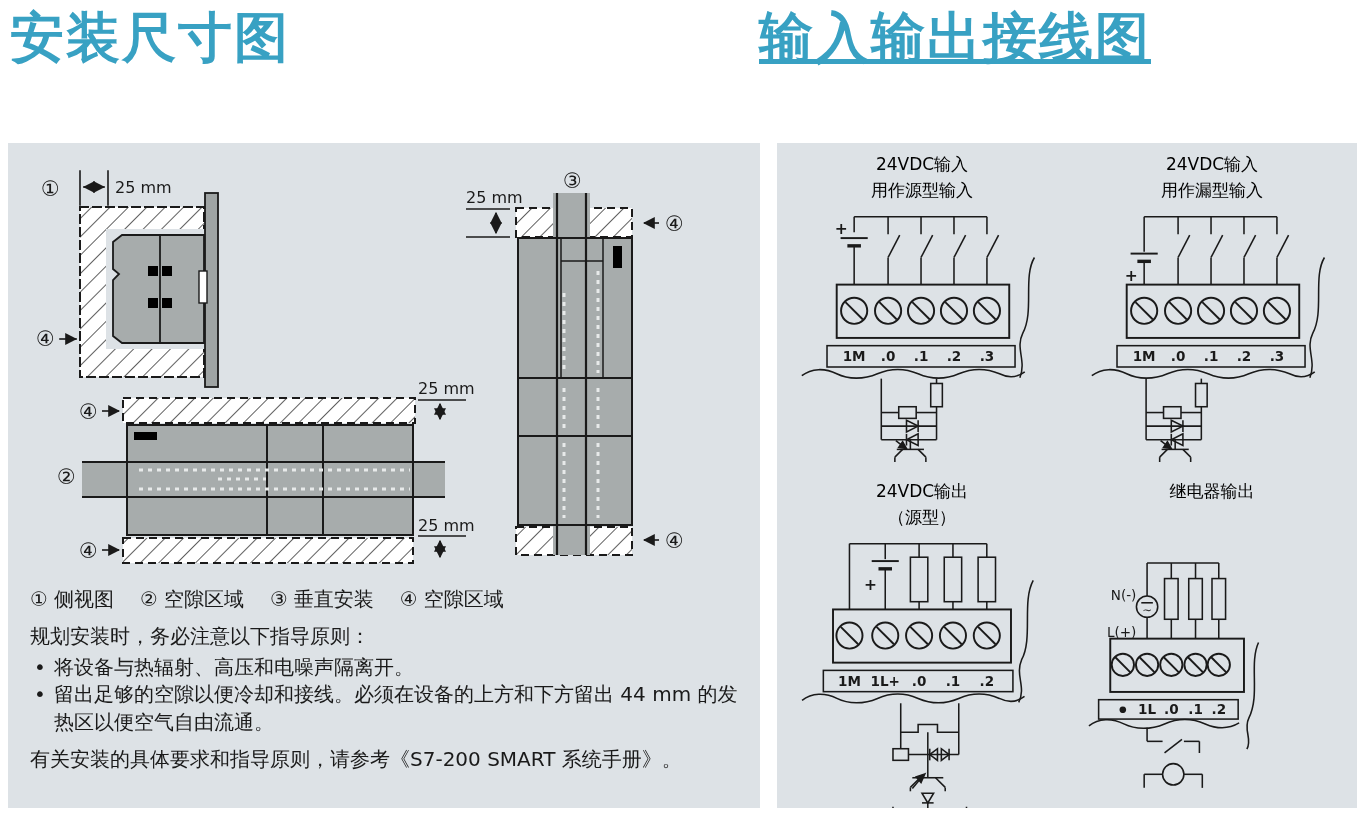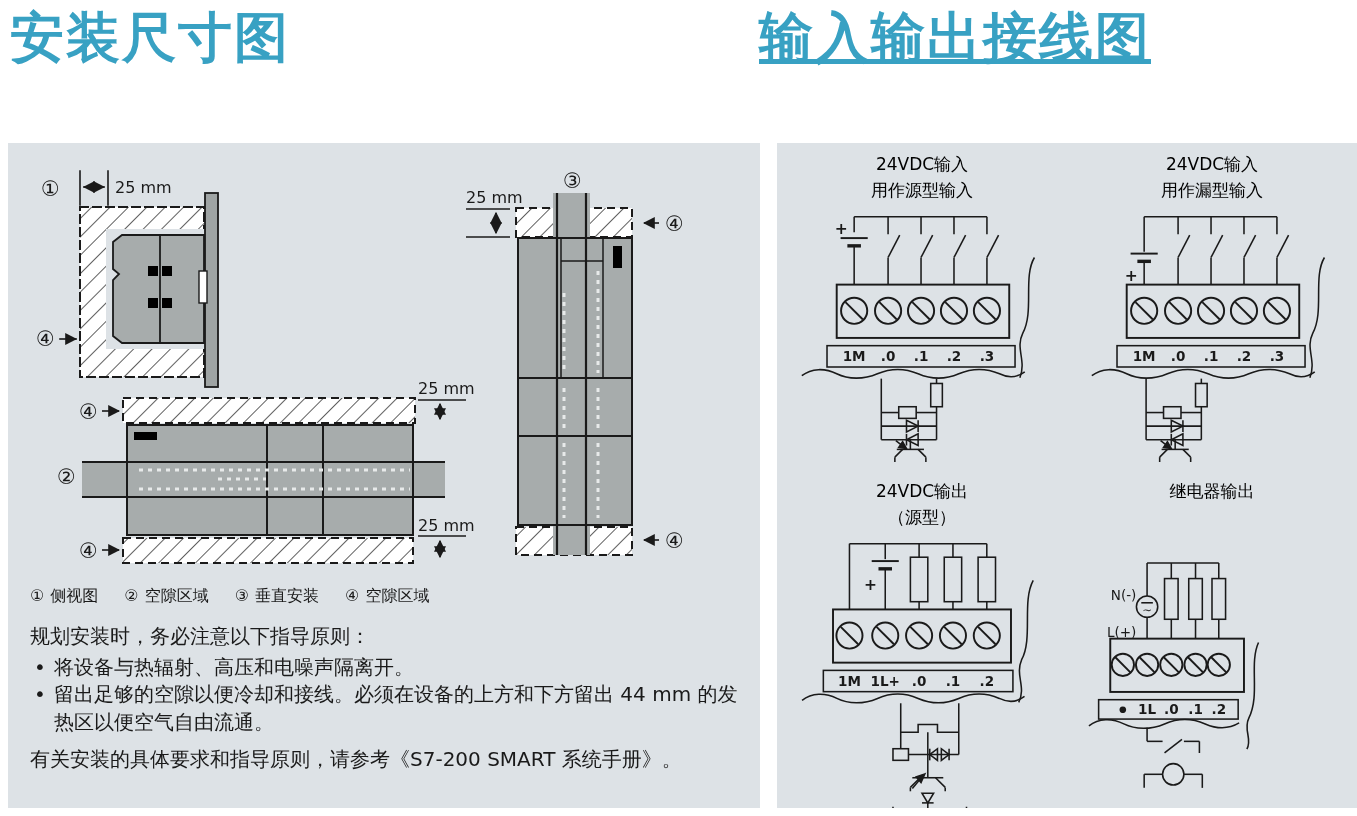--- a/index.html
+++ b/index.html
@@ -4,21 +4,21 @@
 <style>
   html,body{margin:0;padding:0;background:#ffffff;font-family:"DejaVu Sans","Liberation Sans",sans-serif;}
   .page{position:relative;width:1357px;height:816px;background:#fff;overflow:hidden;}
   .big-title{position:absolute;top:2px;margin:0;font-size:54px;font-weight:bold;color:#38a1c3;letter-spacing:2px;}
   #title-left{left:10px;}
   #title-right{left:759px;text-decoration:underline;}
   .panel{position:absolute;top:143px;height:665px;background:#dde2e6;}
   #panel-left{left:8px;width:752px;}
   #panel-right{left:777px;width:580px;overflow:hidden;}
   #mount-svg{position:absolute;left:0;top:0;}
-  .legend{position:absolute;left:22px;top:443px;display:flex;gap:26px;font-size:16px;color:#1a1a1a;white-space:nowrap;}
+  .legend{position:absolute;left:22px;top:443px;display:flex;gap:26px;font-size:20px;color:#1a1a1a;white-space:nowrap;}
   .legend .num{margin-right:6px;}
   .mount-text{position:absolute;left:22px;top:480px;width:714px;font-size:20px;line-height:1.36;color:#1a1a1a;}
   .mount-text .intro{margin:0 0 4px 0;}
   .mount-text ul{list-style:none;margin:0;padding:0;}
   .mount-text li{position:relative;padding-left:24px;margin:0;}
   .mount-text li::before{content:"•";position:absolute;left:4px;}
   .mount-text .footer{margin:10px 0 0 0;}
   .wgrid{display:grid;grid-template-columns:1fr 1fr;grid-template-rows:327px 1fr;height:100%;}
   .wd{display:flex;flex-direction:column;align-items:center;padding-top:8px;}
   .wd-title{height:56px;text-align:center;font-size:17px;line-height:1.55;color:#000000;font-weight:500;}

